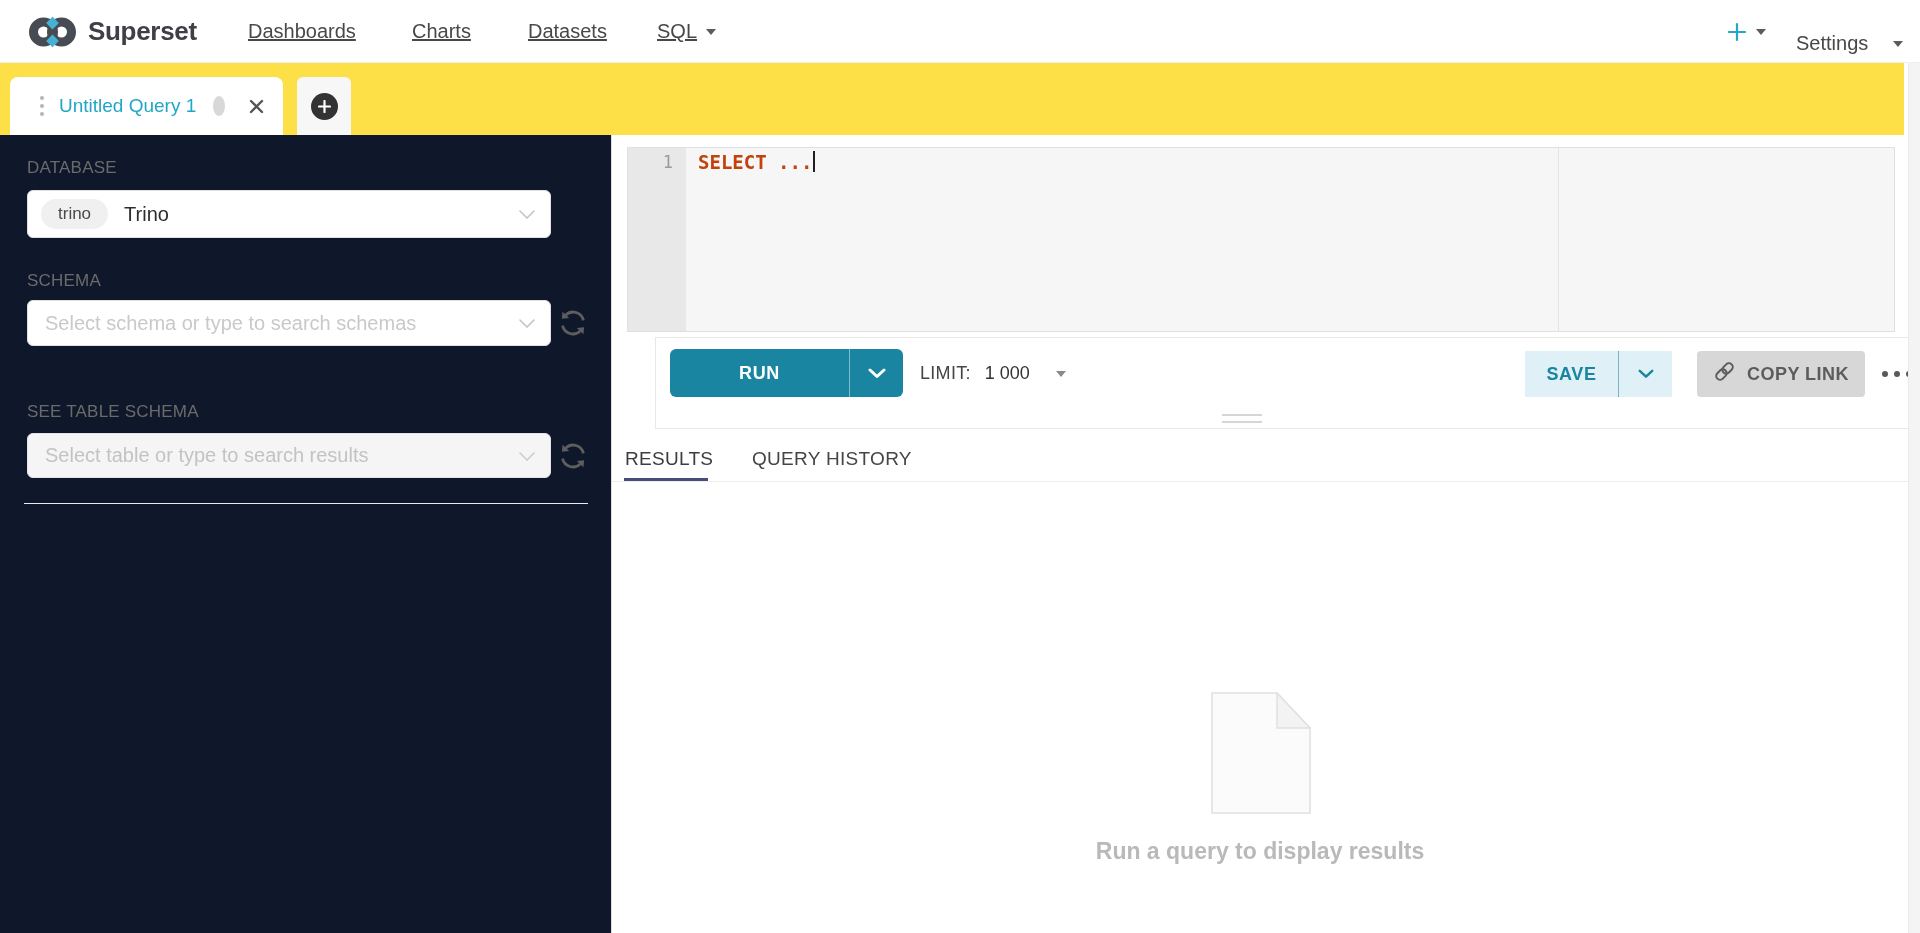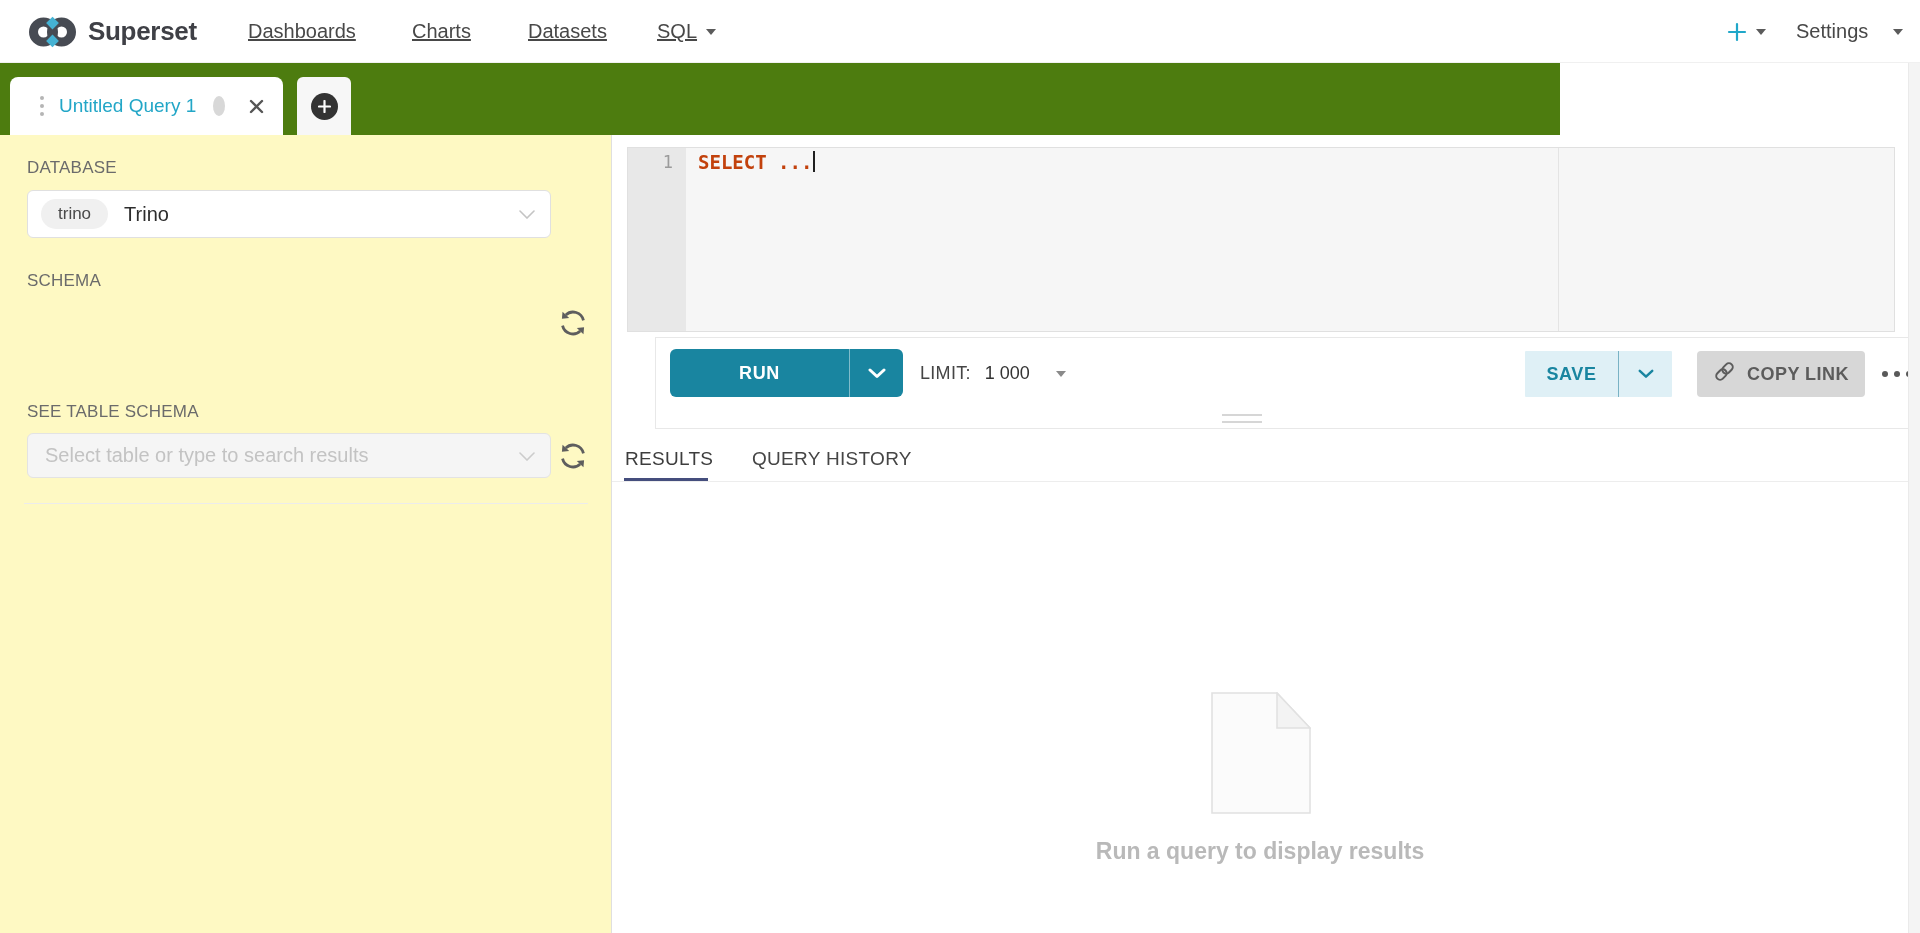--- a/index.html
+++ b/index.html
@@ -11,37 +11,37 @@
   .abs { position:absolute; }
   .flexc { display:flex; align-items:center; }
 
   
   #navbar { left:0; top:0; width:1920px; height:63px; background:#fff; border-bottom:1px solid #f0f0f0; z-index:5; }
   .brand-text { left:88px; top:0; height:63px; font-size:26px; font-weight:700; color:#3f4046; letter-spacing:-0.3px; }
   .nav-item { top:0; height:63px; font-size:20px; color:#484848; cursor:pointer;text-decoration:underline; }
   .caret { width:0; height:0; border-left:5px solid transparent; border-right:5px solid transparent; border-top:6px solid #5b5b5b; display:inline-block; }
   .caret.light { border-top-color:#8a8a8a; }
   #nav-plus { left:1727px; top:0; height:63px; gap:9px; cursor:pointer; }
-  #nav-settings { left:1796px; top:0; height:63px; gap:25px; font-size:20px; color:#484848; cursor:pointer; }
-
-  
-  #tabbar { left:0; top:63px; width:1560px; height:72px; background:#4d7c0f;padding-left:36px; }
+  #nav-settings { left:1796px; top:12px; height:63px; gap:25px; font-size:20px; color:#484848; cursor:pointer; }
+
+  
+  #tabbar { left:0; top:63px; width:1904px; height:72px; background:#fde047;padding-left:36px; }
   #active-tab { left:10px; top:14px; width:273px; height:58px; background:#fff; border-radius:8px 8px 0 0;
                 display:flex; align-items:center; padding:0 18px 0 30px; cursor:pointer; }
   .drag-dots { display:inline-flex; flex-direction:column; gap:4px; margin-right:15px; }
   .drag-dots i { width:4px; height:4px; border-radius:50%; background:#b5b5b5; }
   #tab-label { font-size:19px; color:#22a6c7; white-space:nowrap; }
   #tab-status-dot { width:20px; height:20px; border-radius:50%; background:#d8d8d8; margin-left:17px; }
   #tab-close { margin-left:23px; display:inline-flex; cursor:pointer; }
   #new-tab { left:297px; top:14px; width:54px; height:58px; background:#f7f7f7; border-radius:6px 6px 0 0;
              display:flex; align-items:center; justify-content:center; cursor:pointer; }
   #new-tab-circle { width:27px; height:27px; border-radius:50%; background:#333; display:flex; align-items:center; justify-content:center; }
 
   
-  #left-panel { left:0; top:135px; width:612px; height:798px; background:#fef9c3; border-right:1px solid #dfdfdf; }
+  #left-panel { left:0; top:135px; width:612px; height:798px; background:#0f172a; border-right:1px solid #dfdfdf; }
   .side-label { left:27px; font-size:17px; color:#6b6b6b; letter-spacing:0.2px; }
   .select-box { left:27px; width:524px; background:#fff; border:1px solid #e0e0e0; border-radius:6px;
                 display:flex; align-items:center; cursor:pointer; }
   .select-box .chevron { position:absolute; right:15px; top:50%; transform:translateY(-50%); }
   .pill { height:30px; background:#f0f0f0; border-radius:15px; padding:0 17px; display:flex; align-items:center;
           font-size:17px; color:#4a4a4a; margin-left:13px; }
   .select-value { font-size:20px; color:#2d2d2d; margin-left:16px; }
   .placeholder { font-size:20px; color:#c9c9c9; margin-left:17px; white-space:nowrap; }
   .select-box.disabled { background:#f5f5f5; border-color:#e3e3e3; cursor:default; }
   .select-box.disabled .placeholder { color:#c3c3c3; }
@@ -175,20 +175,28 @@
       <span class="pill">trino</span>
       <span class="select-value">Trino</span>
       <span class="chevron">
         <svg width="16" height="9" viewBox="0 0 16 9">
             <polyline points="1,1 8,8 15,1" fill="none" stroke="#c4c4c4" stroke-width="1.6" stroke-linecap="round"></polyline>
           </svg>
       </span>
     </div>
 
     <div class="abs side-label" style="top:136px;">SCHEMA</div>
+    <div class="abs select-box" style="top:165px; height:46px;">
+      <span class="placeholder">Select schema or type to search schemas</span>
+      <span class="chevron">
+        <svg width="16" height="9" viewBox="0 0 16 9">
+            <polyline points="1,1 8,8 15,1" fill="none" stroke="#c4c4c4" stroke-width="1.6" stroke-linecap="round"></polyline>
+          </svg>
+      </span>
+    </div>
     <div class="abs refresh-btn" style="top:170px;">
       <svg width="32" height="32" viewBox="0 0 30 30">
         <g fill="none" stroke="#5e5e5e" stroke-width="2.6">
           <path d="M24.8 12.5 A10 10 0 0 0 8.2 7.5"></path>
           <path d="M5.2 17.5 A10 10 0 0 0 21.8 22.5"></path>
         </g>
         <polygon points="4.6,11.0 5.2,4.4 11.4,10.4" fill="#5e5e5e"></polygon>
         <polygon points="25.4,19.0 24.8,25.6 18.6,19.6" fill="#5e5e5e"></polygon>
       </svg>
     </div>

